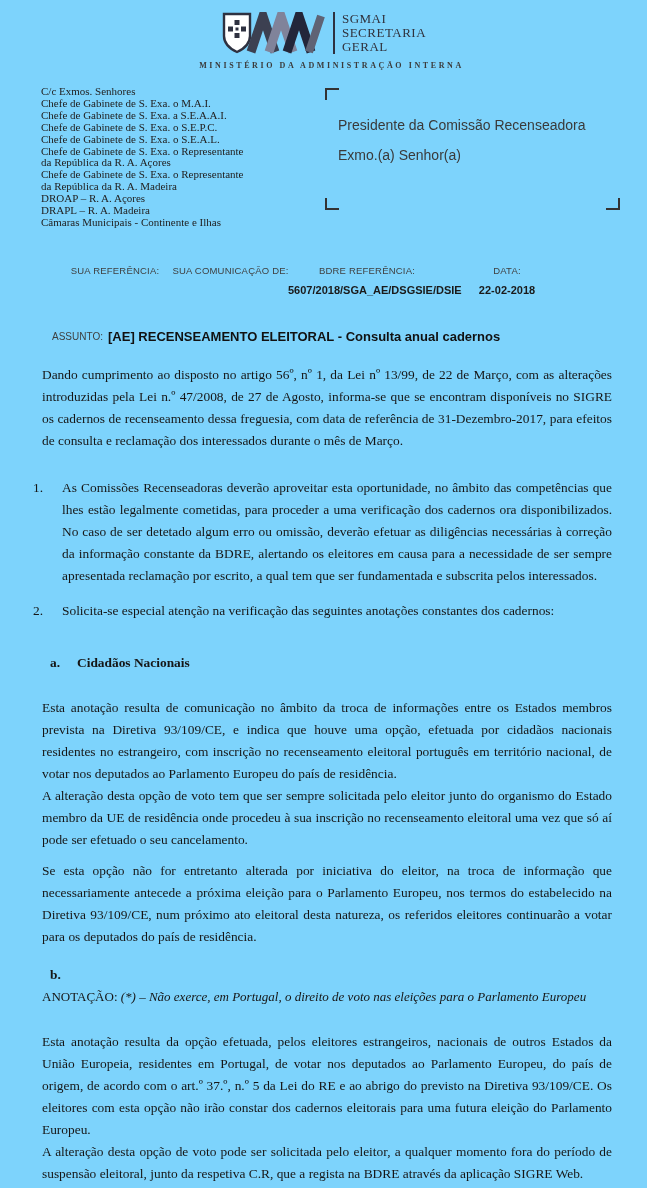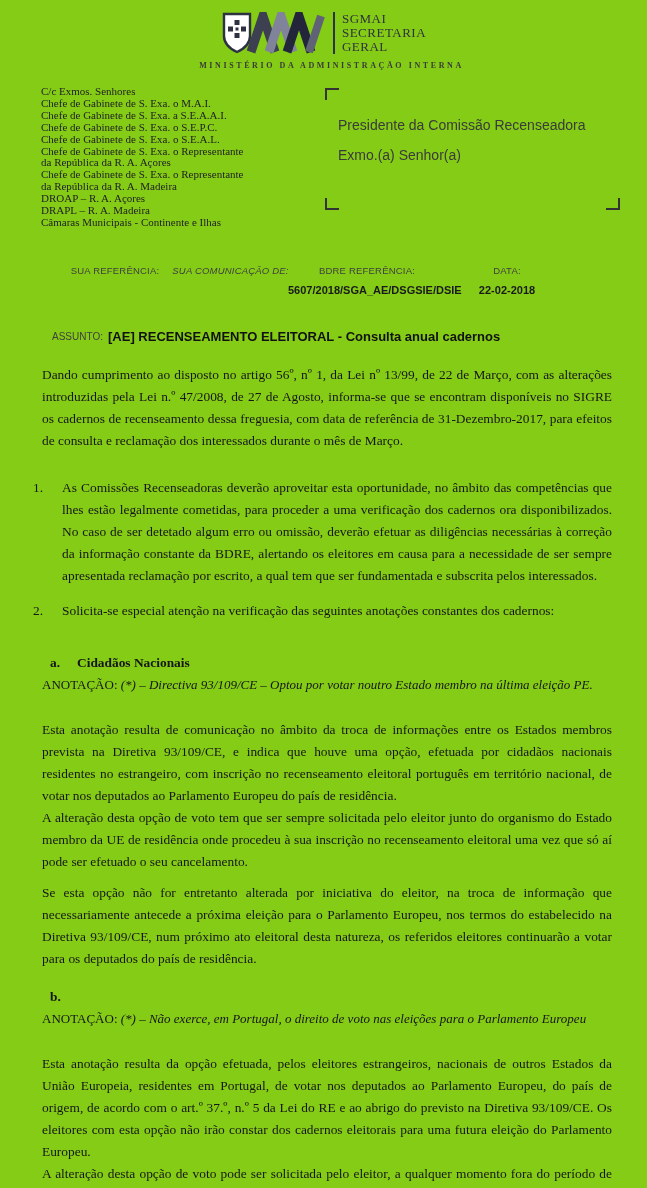--- a/index.html
+++ b/index.html
@@ -1,20 +1,20 @@
 <!DOCTYPE html>
 <html><head>
 <meta charset="utf-8">
 <style>
   html,body{margin:0;padding:0;background:#e8e8e8;}
   .page{
     position:relative;
     width:647px;height:1188px;
     margin:0 auto;
-    background:#84cc16;
+    background:#7dd3fc;
     font-family:"Liberation Serif","DejaVu Serif",serif;
     color:#1c1c1c;
     overflow:hidden;
   }
   
   .letterhead{position:absolute;top:12px;left:0;right:0;text-align:center;}
   .logo-row{display:inline-flex;align-items:center;gap:8px;}
   .logo-mark svg{display:block;}
   .logo-text{
     text-align:left;border-left:2px solid #2e3140;padding-left:7px;
@@ -38,21 +38,21 @@
     position:absolute;left:13px;top:22px;
     font-family:"Liberation Sans","DejaVu Sans",sans-serif;
     font-size:14px;color:#3a3a3a;line-height:30px;white-space:nowrap;
   }
   
   .ref-col{position:absolute;top:265px;text-align:center;
     font-family:"Liberation Sans","DejaVu Sans",sans-serif;}
   .ref-label{font-size:9.5px;color:#3f3f3f;letter-spacing:.2px;}
   .ref-value{margin-top:8px;font-size:11px;font-weight:bold;color:#1a1a1a;white-space:nowrap;}
   .ref-c1{left:50px;width:130px;}
-  .ref-c2{left:163px;width:135px;font-style:italic;}
+  .ref-c2{left:163px;width:135px;}
   .ref-c3{left:288px;width:158px;}
   .ref-c4{left:452px;width:110px;}
   
   .subject-row{position:absolute;top:329px;left:52px;right:30px;
     font-family:"Liberation Sans","DejaVu Sans",sans-serif;}
   .subject-label{position:absolute;left:0;top:2px;font-size:10px;color:#3f3f3f;}
   .subject-text{position:absolute;left:56px;top:0;font-size:13px;font-weight:bold;color:#111;white-space:nowrap;}
   
   .body-text{
     position:absolute;top:364px;left:42px;width:570px;
@@ -165,21 +165,20 @@
       <span class="num">2.</span>
       <span class="itxt">Solicita-se especial atenção na verificação das seguintes anotações constantes dos cadernos:</span>
     </div>
 
     <div class="gap-sm"></div>
 
     <div class="sec-head">
       <span class="letter">a.</span>
       <span>Cidadãos Nacionais</span>
     </div>
-    <p class="para annotation"><span>ANOTAÇÃO:</span>&nbsp;<span class="ital">(*) – Directiva 93/109/CE – Optou por votar noutro Estado membro na última eleição PE.</span></p>
 
     <div class="gap-lg"></div>
 
     <p class="para">Esta anotação resulta de comunicação no âmbito da troca de informações entre os Estados membros prevista na Diretiva 93/109/CE, e indica que houve uma opção, efetuada por cidadãos nacionais residentes no estrangeiro, com inscrição no recenseamento eleitoral português em território nacional, de votar nos deputados ao Parlamento Europeu do país de residência.</p>
     <p class="para">A alteração desta opção de voto tem que ser sempre solicitada pelo eleitor junto do organismo do Estado membro da UE de residência onde procedeu à sua inscrição no recenseamento eleitoral uma vez que só aí pode ser efetuado o seu cancelamento.</p>
 
     <div class="gap-sm"></div>
 
     <p class="para">Se esta opção não for entretanto alterada por iniciativa do eleitor, na troca de informação que necessariamente antecede a próxima eleição para o Parlamento Europeu, nos termos do estabelecido na Diretiva 93/109/CE, num próximo ato eleitoral desta natureza, os referidos eleitores continuarão a votar para os deputados do país de residência.</p>
 

